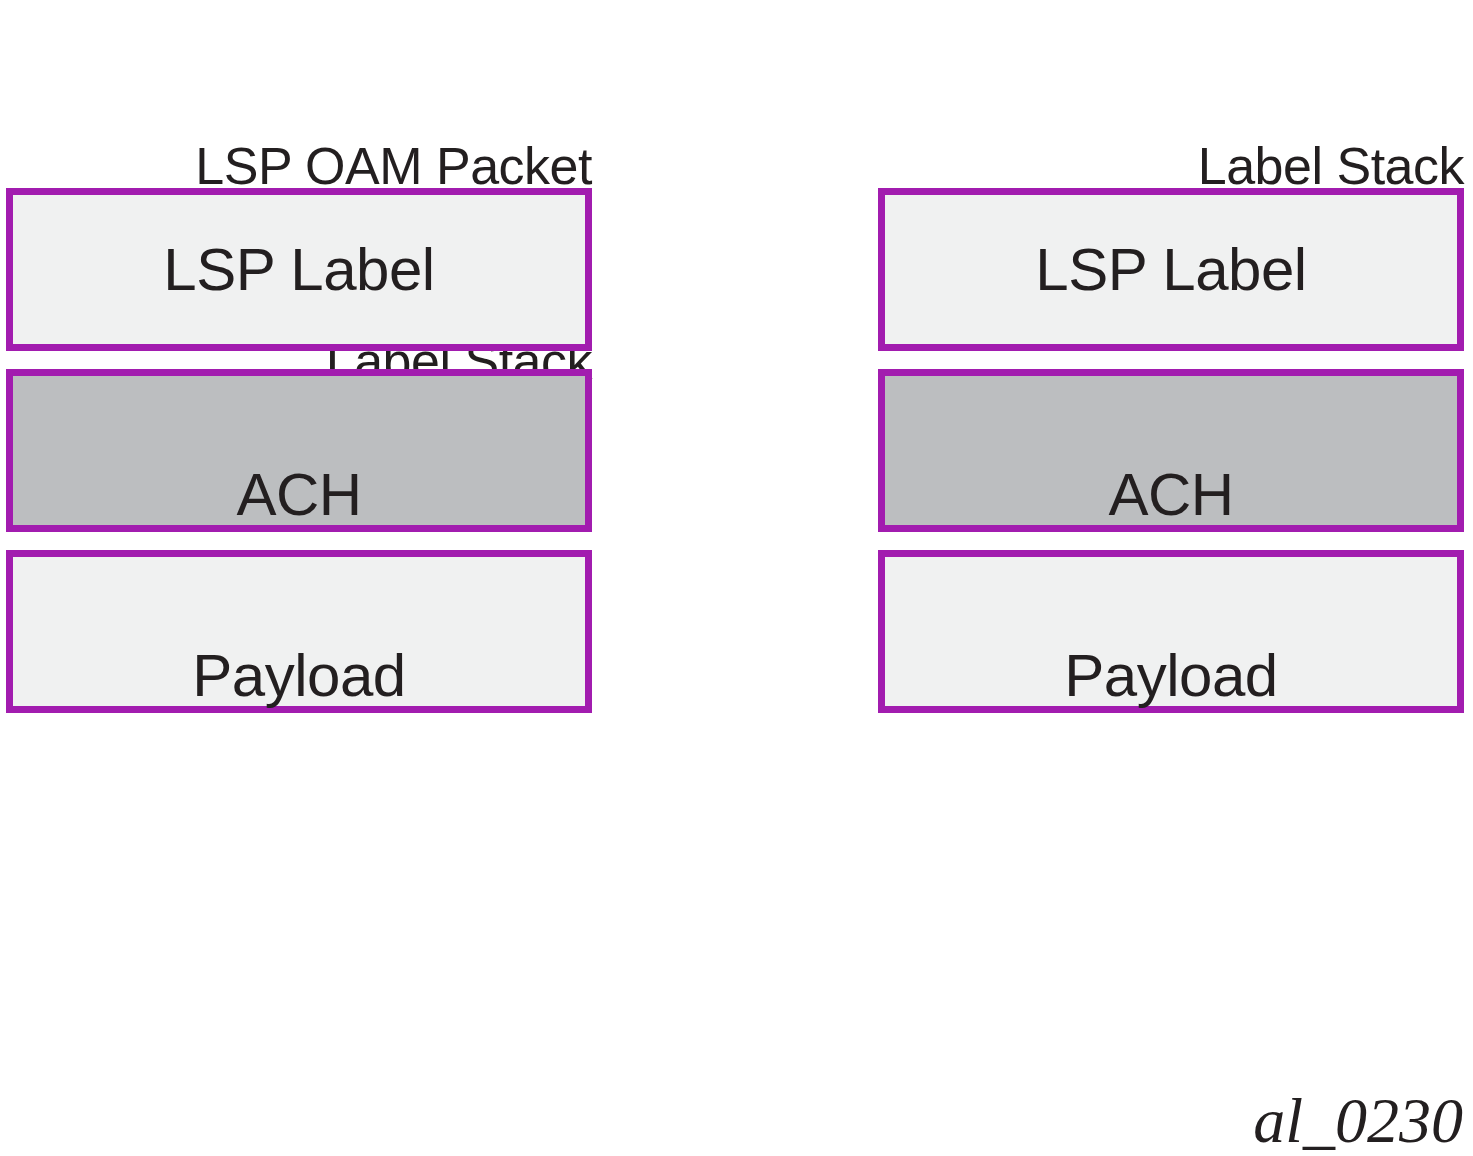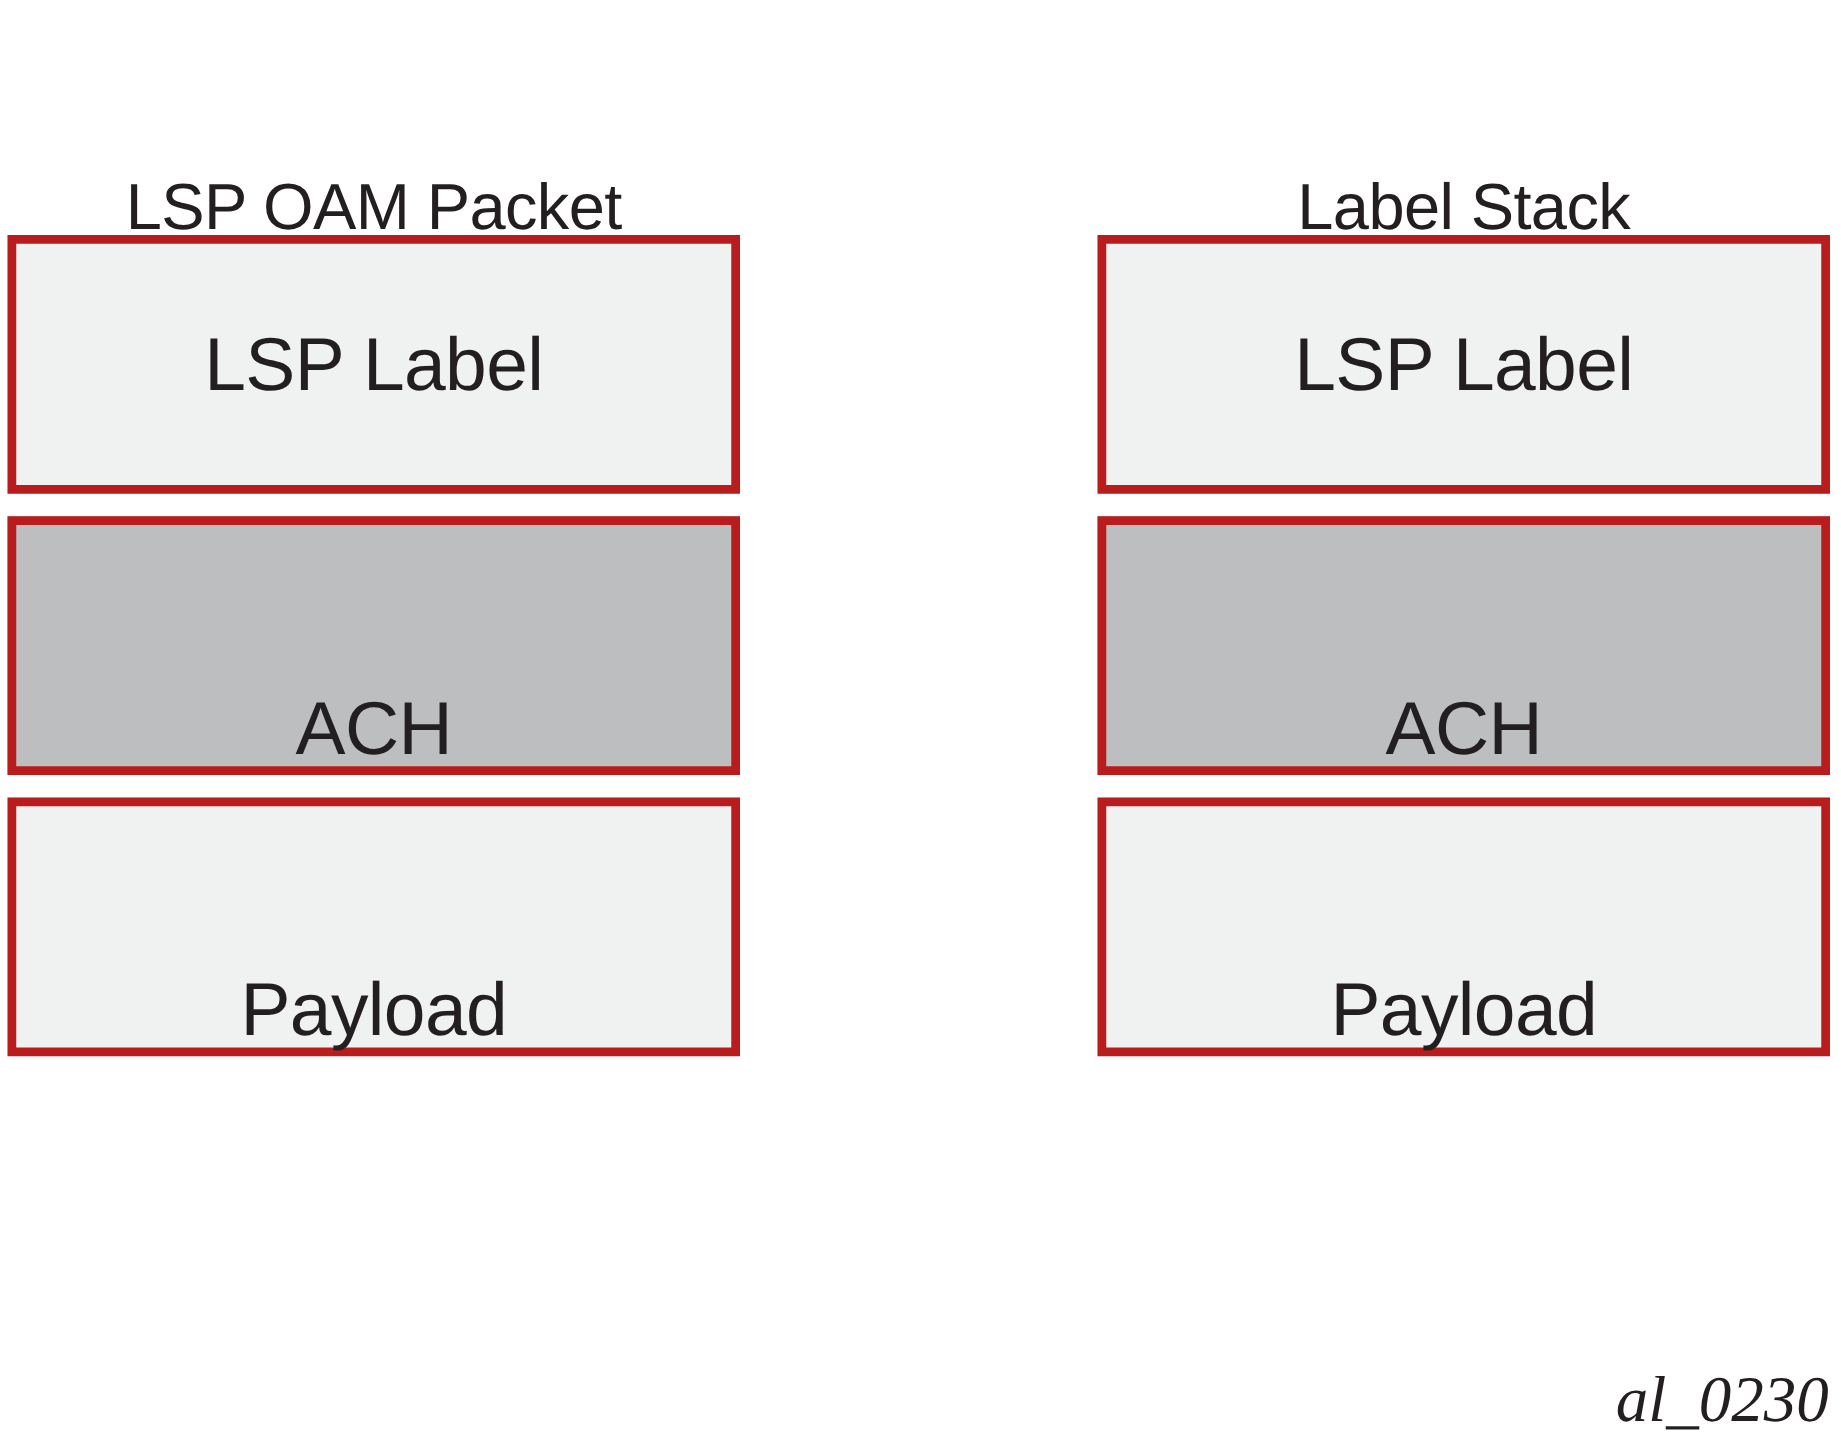--- a/index.html
+++ b/index.html
@@ -25,39 +25,39 @@
     position: absolute;
     top: 4px;
     width: 586px;
     text-align: center;
     font-size: 52px;
     line-height: 65px;
     color: #231f20;
     letter-spacing: -0.5px;
     white-space: pre;
   }
-  .col-title .tline { display: block; }
+  .col-title .tline { display: block; text-align: right; }
 
   #title-left  { left: 6px; }
   #title-right { left: 878px; }
 
   
   .stack {
     position: absolute;
     top: 188px;
     width: 586px;
   }
   #stack-left  { left: 6px; }
   #stack-right { left: 878px; }
 
   .stack-box {
     box-sizing: border-box;
     width: 586px;
-    height: 207px;
-    border: 7px solid #b91c1c;
+    height: 163px;
+    border: 7px solid #a21caf;
     margin-bottom: 18px;
     display: flex;
     align-items: center;
     justify-content: center;
   }
   .stack-box:last-child { margin-bottom: 0; align-items: flex-end; }
 
   .box-label {
     font-size: 60px;
     line-height: 60px;
@@ -71,21 +71,21 @@
   .fill-mid   { background: #bcbec0; align-items: flex-end; }
   .fill-dark  { background: #939598; }
 
   
   #figure-caption {
     position: absolute;
     right: 10px;
     bottom: 6px;
     font-family: "Liberation Serif", serif;
     font-style: italic;
-    font-size: 52px;
+    font-size: 64px;
     line-height: 58px;
     color: #231f20;
     white-space: pre;
   }
 </style>
 </head>
 <body>
 
 <div id="canvas">
 

